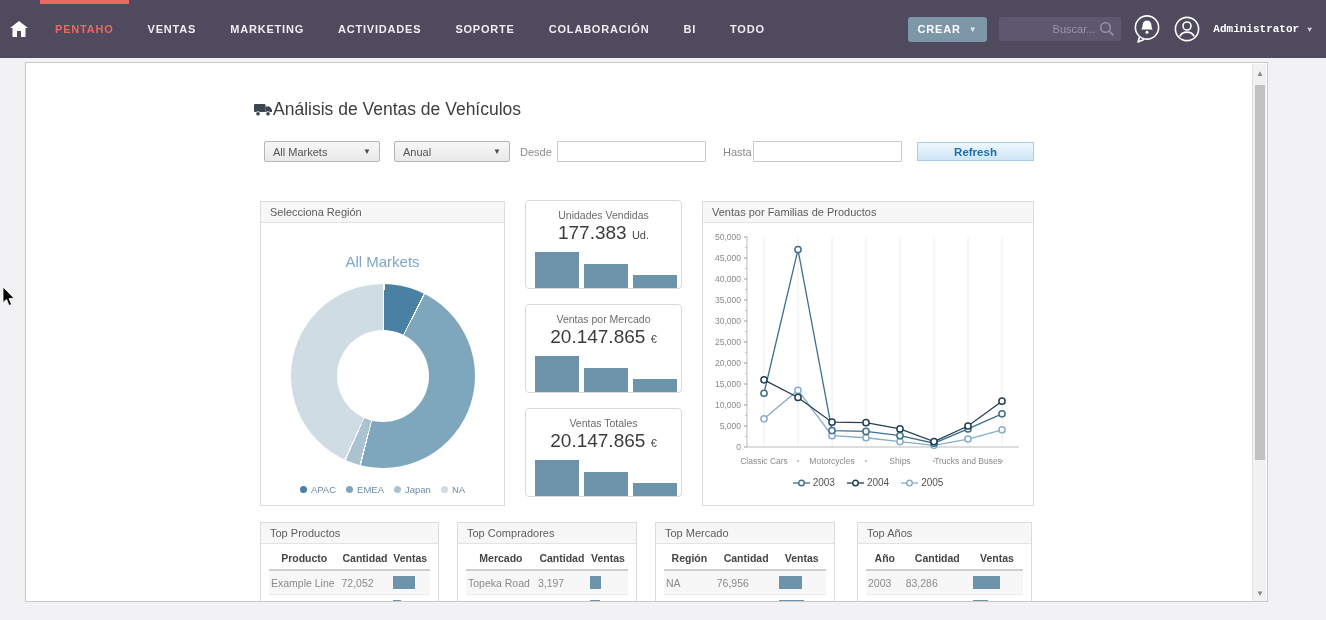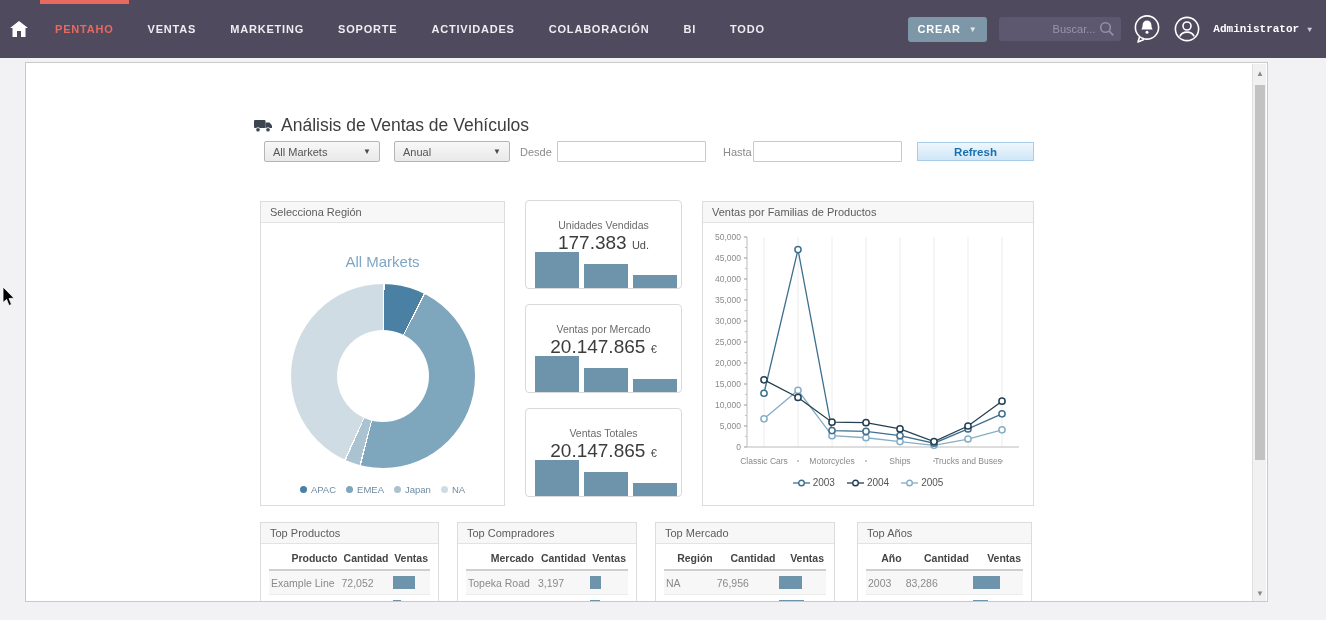--- a/index.html
+++ b/index.html
@@ -35,21 +35,21 @@
 
   
   .scrollbar { position:absolute; right:1px; top:1px; width:14px; height:538px; background:#f1f1f1;
     border-left:1px solid #e0e0e0; }
   .sb-arrow { position:absolute; left:0; width:14px; height:14px; color:#8a8a8a; font-size:8px;
     display:flex; align-items:center; justify-content:center; cursor:pointer; }
   .sb-up { top:2px; } .sb-down { bottom:2px; }
   .sb-thumb { position:absolute; left:2px; top:21px; width:10px; height:375px; background:#c2c2c2; cursor:pointer; }
 
   
-  .page-title-row { position:absolute; left:228px; top:36px; display:flex; align-items:center; gap:8px;margin-top:16px; }
+  .page-title-row { position:absolute; left:228px; top:36px; display:flex; align-items:center; gap:0; }
   .page-title { font-size:17.5px; color:#3d3d3d; }
   .filters { position:absolute; left:238px; top:78px; height:24px; }
   .sel { position:absolute; top:0; height:21px; background:linear-gradient(#f7f7f7,#e9e9e9);
     border:1px solid #b5b5b5; border-radius:2px; display:flex; align-items:center;
     font-size:11px; color:#555; padding:0 8px; cursor:pointer; }
   .sel .sel-caret { margin-left:auto; font-size:8px; color:#4a4a4a; }
   .sel-market { left:0; width:116px; }
   .sel-period { left:130px; width:116px; }
   .flt-label { position:absolute; top:5px; font-size:11px; color:#8a8a8a; }
   .lbl-desde { left:256px; } .lbl-hasta { left:459px; }
@@ -73,59 +73,59 @@
   .donut::after { content:""; position:absolute; left:50%; top:50%; width:92px; height:92px;
     margin:-46px 0 0 -46px; background:#fff; border-radius:50%; }
   .donut-legend { display:flex; justify-content:center; gap:10px; margin-top:16px; }
   .dleg-item { display:flex; align-items:center; gap:4px; font-size:9.5px; color:#6f8ba0; }
   .dleg-dot { width:7px; height:7px; border-radius:50%; }
 
   
   .kpi { position:absolute; left:499px; width:157px; height:89px; background:#fff;
     border:1px solid #d9d9d9; border-radius:4px; overflow:hidden; }
   .kpi1 { top:137px; } .kpi2 { top:241px; } .kpi3 { top:345px; }
-  .kpi-title { text-align:center; font-size:10.5px; color:#6b6b6b; margin-top:18px; }
+  .kpi-title { text-align:center; font-size:10.5px; color:#6b6b6b; margin-top:8px; }
   .kpi-value { text-align:center; font-size:19px; color:#3c3c3c; margin-top:1px; }
   .kpi-unit { font-size:11px; color:#4a4a4a; }
   .kpi-bars { position:absolute; left:9px; bottom:0; display:flex; align-items:flex-end; gap:5px; }
   .kpi-bar { width:44px; background:#6d94ab; }
 
   
   .panel-line { left:676px; top:138px; width:332px; height:305px; }
   .line-legend { display:flex; justify-content:center; gap:12px; margin-top:4px; }
   .lleg-item { display:flex; align-items:center; gap:3px; font-size:10px; color:#555; }
 
   
   .tpanel { position:absolute; top:459px; height:130px; }
   .tp1 { left:234px; width:179px; } .tp2 { left:431px; width:180px; }
   .tp3 { left:629px; width:180px; } .tp4 { left:831px; width:175px; }
   table.mini { width:calc(100% - 16px); margin:2px 8px 0; border-collapse:collapse; }
-  table.mini th { font-size:10.5px; color:#454545; text-align:right; padding:6px 2px 5px;
+  table.mini th { font-size:10.5px; color:#454545; text-align:center; padding:6px 2px 5px;
     border-bottom:2px solid #cfcfcf; font-weight:700;margin-left:30px; }
   table.mini td { font-size:10.5px; color:#8a8a8a; padding:5px 2px; border-bottom:1px solid #ececec; }
   table.mini tr.odd td { background:#f7f7f7; }
   .tbar { height:13px; background:#6d94ab; }
 
   .cursor { position:absolute; left:2px; top:287px; z-index:9; }
 </style>
 </head>
 <body>
 
 <div class="navbar">
   <div class="nav-home">
     <svg width="18" height="16" viewBox="0 0 18 16">
       <path d="M9 0 L18 7 L15.5 7 L15.5 16 L11 16 L11 10 L7 10 L7 16 L2.5 16 L2.5 7 L0 7 Z" fill="#ffffff"></path>
     </svg>
   </div>
   <div class="nav-items" id="nav-items">
       <div class="nav-item active">PENTAHO</div>
       <div class="nav-item">VENTAS</div>
       <div class="nav-item">MARKETING</div>
+      <div class="nav-item">ACTIVIDADES</div>
       <div class="nav-item">SOPORTE</div>
-      <div class="nav-item">ACTIVIDADES</div>
       <div class="nav-item">COLABORACIÓN</div>
       <div class="nav-item">BI</div>
       <div class="nav-item">TODO</div>
     </div>
   <div class="nav-right">
     <button class="crear-btn">
       <span>CREAR</span>
       <span class="caret">▼</span>
     </button>
     <div class="search-wrap">

